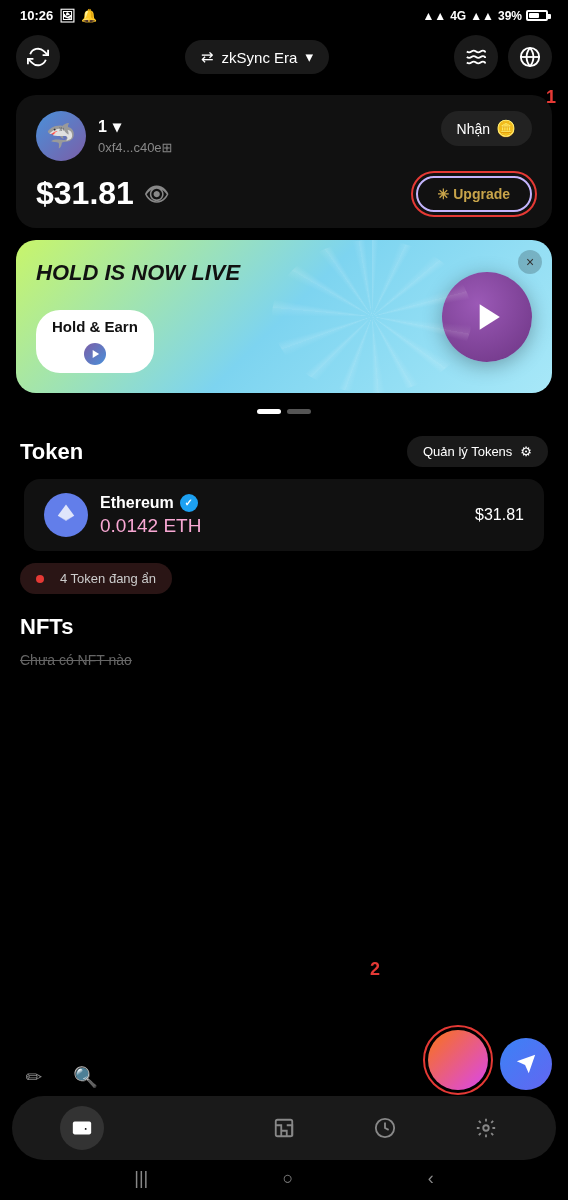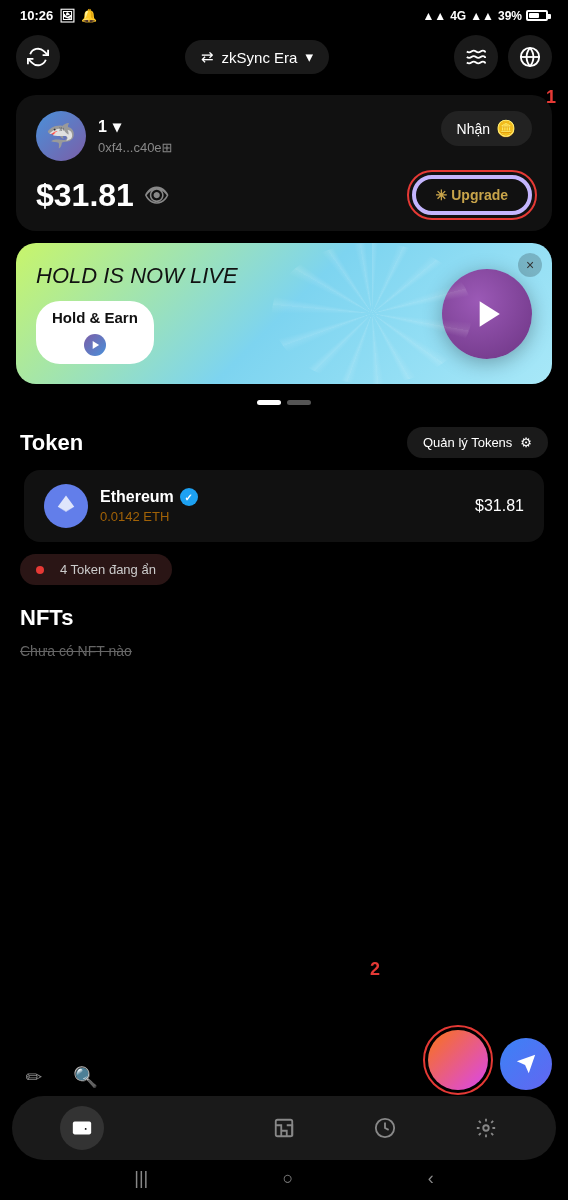--- a/index.html
+++ b/index.html
@@ -122,21 +122,21 @@
       display: flex;
       justify-content: space-between;
       align-items: center;
     }
     .balance-amount {
       display: flex; align-items: center; gap: 10px;
       font-size: 32px; font-weight: 700;
     }
     .hide-icon { font-size: 20px; color: #888; }
     .upgrade-btn {
-      border: 4px solid #c4b5fd;
+      border: 2px solid #c4b5fd;
       background: transparent;
       border-radius: 24px;
       padding: 8px 20px;
       color: #c8a44a;
       font-size: 14px;
       font-weight: 600;
       cursor: pointer;
       display: flex; align-items: center; gap: 6px;
     }
     .red-border { outline: 2px solid #e53935; outline-offset: 3px; border-radius: 26px; }
@@ -171,24 +171,24 @@
       background: rgba(0,0,0,0.2);
       border: none;
       color: #333;
       font-size: 14px;
       display: flex; align-items: center; justify-content: center;
       cursor: pointer;
     }
     .banner-text { flex: 1; }
     .banner-title {
       font-size: 22px;
-      font-weight: 400;
+      font-weight: 700;
       color: #111;
       font-style: italic;
-      margin-bottom: 12px;
+      margin-bottom: 24px;
       line-height: 1.2;
     }
     .hold-earn-btn {
       display: inline-flex;
       align-items: center;
       gap: 8px;
       background: #fff;
       border-radius: 24px;
       padding: 8px 16px;
       font-size: 15px;
@@ -277,21 +277,21 @@
       display: flex; align-items: center; gap: 6px;
       font-size: 16px; font-weight: 600; margin-bottom: 3px;
     }
     .verified-badge {
       width: 18px; height: 18px;
       border-radius: 50%;
       background: #1da1f2;
       display: inline-flex; align-items: center; justify-content: center;
       font-size: 10px;
     }
-    .token-balance { font-size: 13px; color: #a16207; }
+    .token-balance { font-size: 19px; color: #f9a8d4; }
     .token-value { font-size: 16px; font-weight: 500; }
     .red-dot {
       width: 8px; height: 8px;
       border-radius: 50%;
       background: #e53935;
       display: inline-block;
     }
 
     
     .nfts-header {

